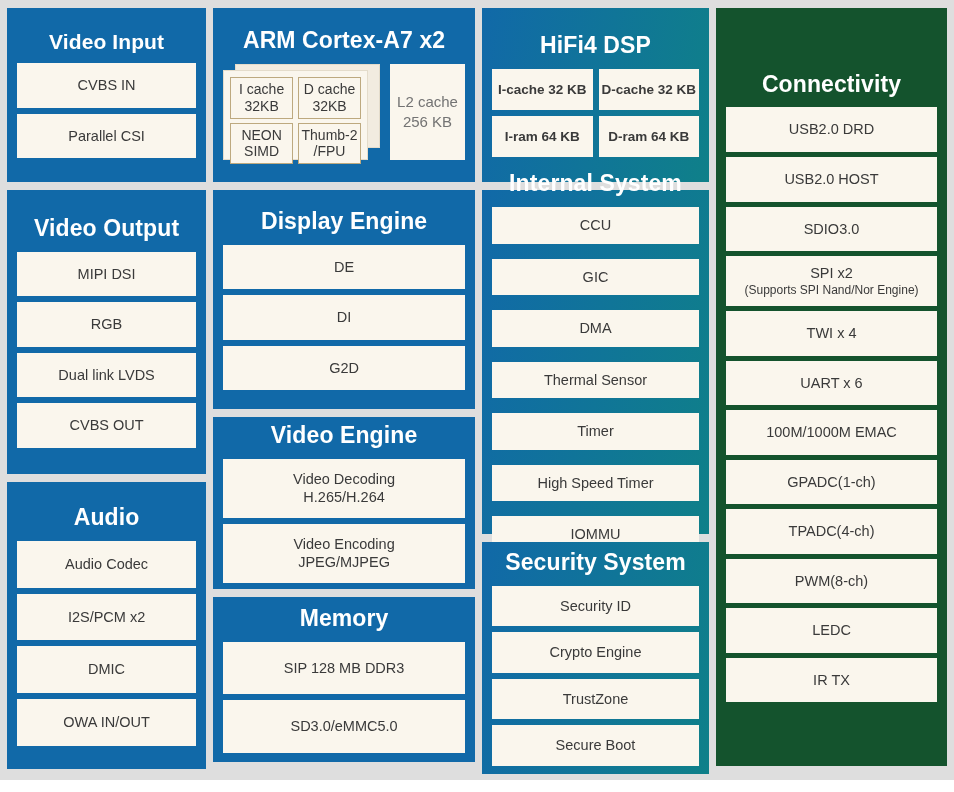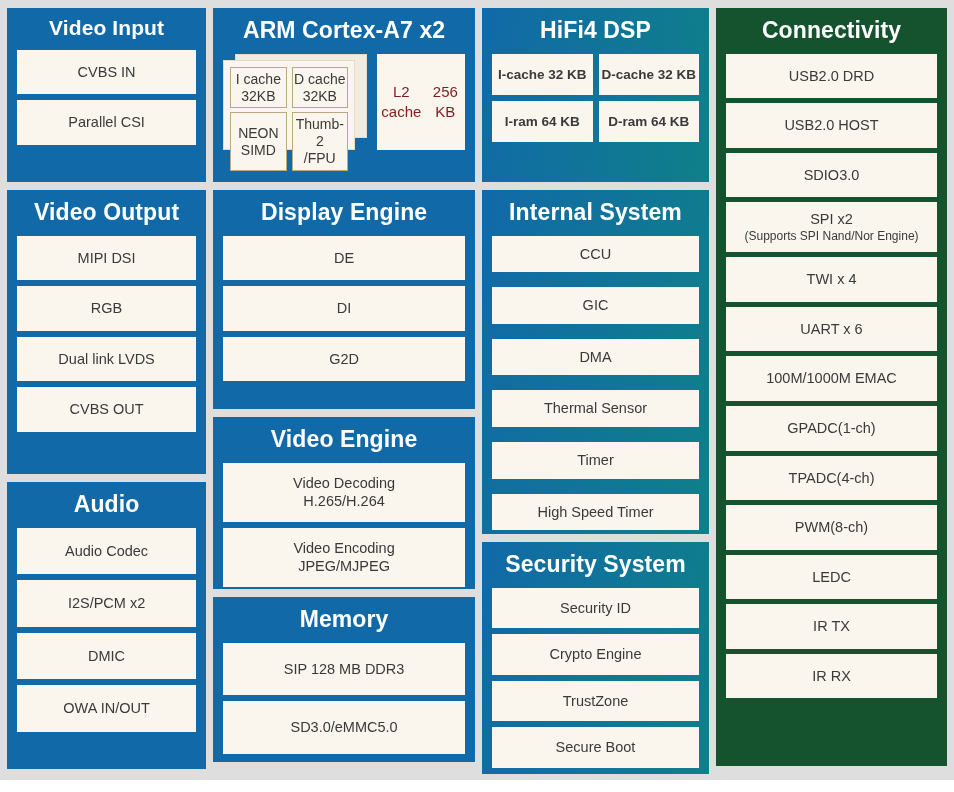--- a/index.html
+++ b/index.html
@@ -26,20 +26,21 @@
   .col-1 { width: 200px; }
   .col-2 { width: 263px; }
   .col-3 { width: 228px; }
   .col-4 { width: 232px; }
 
   
   .block {
     padding: 0 10px 10px 10px;
     display: flex;
     flex-direction: column;
+    justify-content: center;
   }
   .block.blue  { background: #1169a8; }
   .block.teal  { background: #14532d; }
   .block.grad  { background: linear-gradient(100deg, #1169a8 0%, #0f8089 100%); }
 
   .block-title {
     color: #ffffff;
     font-weight: bold;
     text-align: center;
     letter-spacing: .1px;
@@ -101,28 +102,28 @@
     font-size: 14px;
     line-height: 1.2;
     text-align: center;
     display: flex;
     flex-direction: column;
     align-items: center;
     justify-content: center;
     padding: 3px 1px;
   }
   .l2-cache {
-    width: 88px;
+    width: 75px;
     background: #faf6ed;
-    color: #7f1d1d;
+    color: #737373;
     font-size: 15px;
     line-height: 1.3;
     text-align: center;
     display: flex;
-    flex-direction: row;
+    flex-direction: column;
     align-items: center;
     justify-content: center;
   }
 
   
   .grid2 {
     display: grid;
     grid-template-columns: 1fr 1fr;
     gap: 6px;
     font-weight: bold;
@@ -368,21 +369,18 @@
           </div>
         <div class="item" style="padding:13px 4px">
             <span>PWM(8-ch)</span>
           </div>
         <div class="item" style="padding:13px 4px">
             <span>LEDC</span>
           </div>
         <div class="item" style="padding:13px 4px">
             <span>IR TX</span>
           </div>
-        <div class="item" style="padding:13px 4px">
-            <span>IR RX</span>
-          </div>
       </div>
     </div>
 
   </div>
 
 </div>
 
 </body></html>

